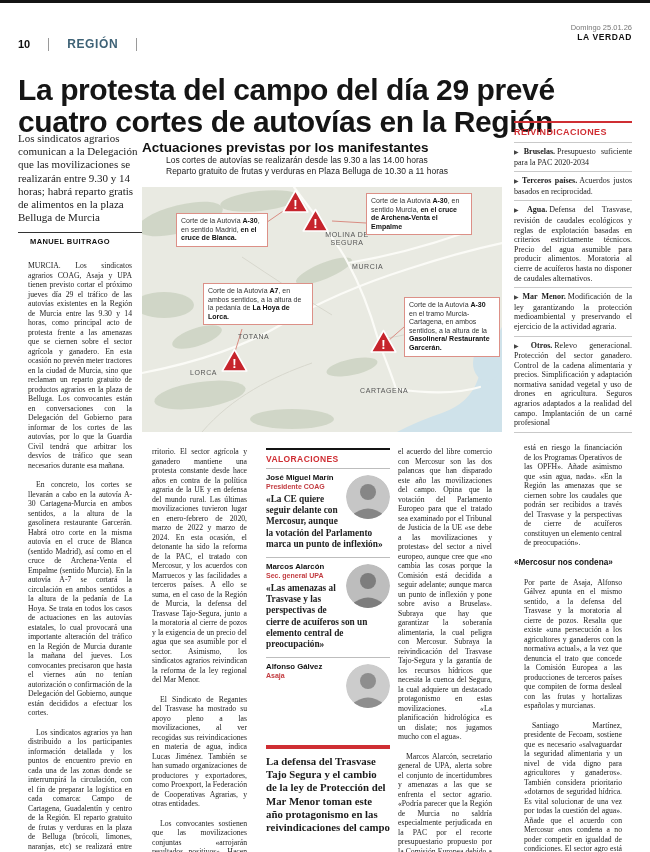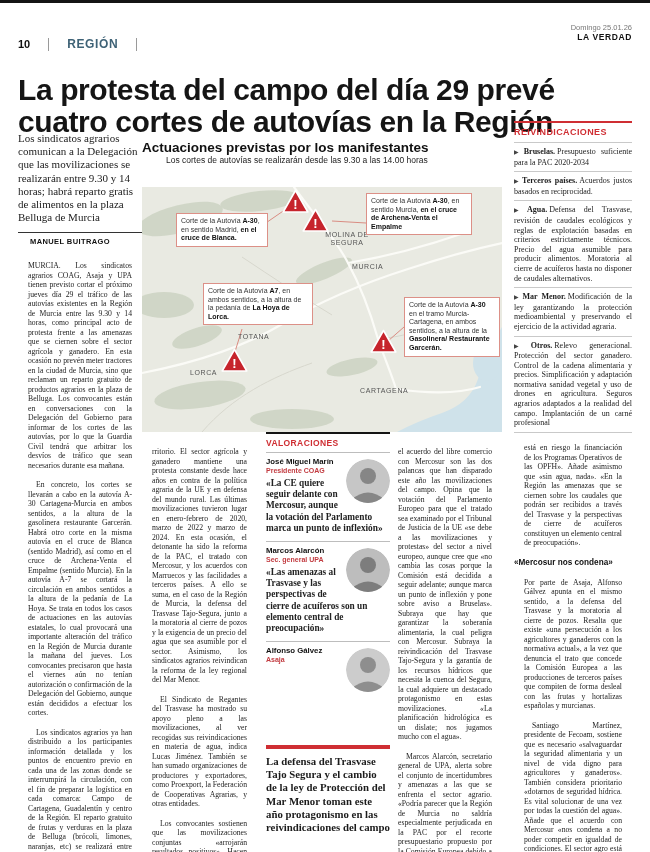--- a/index.html
+++ b/index.html
@@ -47,21 +47,21 @@
   
   .sidebar{left:514px;top:121px;width:118px;font-family:"Liberation Sans",sans-serif;}
   .sb-redrule{height:2px;background:#cf2e33;}
   .sb-title{font-weight:800;font-size:9px;letter-spacing:.4px;color:#cf2e33;margin:4px 0 5px;}
   .sb-item{border-top:1px solid #c9c9c9;padding:4px 0;font-family:"Liberation Serif",serif;
            font-size:8px;line-height:9.6px;text-align:justify;color:#1c1c1c;}
   .sb-item .arrow{font-size:6px;color:#444;margin-right:2px;}
   .sb-item b{margin-right:2px;}
   .sb-endrule{border-top:1px solid #c9c9c9;height:0;}
   
-  .val-box{left:266px;top:432px;width:124px;font-family:"Liberation Sans",sans-serif;}
+  .val-box{left:266px;top:448px;width:124px;font-family:"Liberation Sans",sans-serif;}
   .val-blackrule{height:2px;background:#141414;}
   .val-title{font-weight:800;font-size:8.5px;letter-spacing:.4px;color:#cf2e33;margin:4px 0 4px;}
   .val-entry{border-top:1px solid #bdbdbd;padding:4px 0 7px;overflow:hidden;}
   .val-entry .avatar{float:right;width:44px;height:44px;border-radius:50%;overflow:hidden;margin:2px 0 2px 4px;}
   .val-name{font-weight:800;font-size:7.8px;line-height:9px;color:#111;}
   .val-role{font-weight:700;font-size:7px;line-height:9px;color:#c23b40;margin-bottom:3px;}
   .val-quote{font-family:Liberation Serif, serif;font-weight:700;font-size:9.3px;line-height:11.2px;color:#222;}
   
   .pull-quote{left:266px;top:745px;width:124px;}
   .pq-bar{height:4px;background:#cf2e33;margin-bottom:6px;}
@@ -95,20 +95,21 @@
   <div class="abs col col1">
     <p class="para">MURCIA. Los sindicatos agrarios COAG, Asaja y UPA tienen previsto cortar el próximo jueves día 29 el tráfico de las autovías existentes en la Región de Murcia entre las 9.30 y 14 horas, como principal acto de protesta frente a las amenazas que se ciernen sobre el sector agrícola y ganadero. En esta ocasión no prevén meter tractores en la ciudad de Murcia, sino que reclaman un reparto gratuito de productos agrarios en la plaza de Belluga. Los convocantes están en conversaciones con la Delegación del Gobierno para informar de los cortes de las autovías, por lo que la Guardia Civil tendrá que arbitrar los desvíos de tráfico que sean necesarios durante esa mañana.</p>
     <p class="para">En concreto, los cortes se llevarán a cabo en la autovía A-30 Cartagena-Murcia en ambos sentidos, a la altura de la gasolinera restaurante Garcerán. Habrá otro corte en la misma autovía en el cruce de Blanca (sentido Madrid), así como en el cruce de Archena-Venta el Empalme (sentido Murcia). En la autovía A-7 se cortará la circulación en ambos sentidos a la altura de la pedanía de La Hoya. Se trata en todos los casos de actuaciones en las autovías estatales, lo cual provocará una importante alteración del tráfico en la Región de Murcia durante la mañana del jueves. Los convocantes precisaron que hasta el viernes aún no tenían autorización o confirmación de la Delegación del Gobierno, aunque están decididos a efectuar los cortes.</p>
     <p class="para">Los sindicatos agrarios ya han distribuido a los participantes información detallada y los puntos de encuentro previo en cada una de las zonas donde se interrumpirá la circulación, con el fin de preparar la logística en cada comarca: Campo de Cartagena, Guadalentín y centro de la Región. El reparto gratuito de frutas y verduras en la plaza de Belluga (brócoli, limones, naranjas, etc) se realizará entre las 10.30 y 11 horas.</p>
     <div class="subhead">Apoyo a los regantes</div>
   </div>
 
   <div class="abs map-box">
     <p class="map-title">Actuaciones previstas por los manifestantes</p>
     <div class="map-sub">Los cortes de autovías se realizarán desde las 9.30 a las 14.00 horas</div>
+    <div class="map-sub">Reparto gratuito de frutas y verduras en Plaza Belluga de 10.30 a 11 horas</div>
 
     <div class="map-canvas">
 
       <svg class="layer" width="360" height="245" viewBox="0 0 360 245">
         <rect width="360" height="245" fill="#e9eae2"></rect>
         <g fill="#ccd3c2" opacity="0.85">
           <ellipse cx="38" cy="32" rx="44" ry="14" transform="rotate(-14 38 32)"></ellipse>
           <ellipse cx="118" cy="14" rx="40" ry="10" transform="rotate(-6 118 14)"></ellipse>
           <ellipse cx="22" cy="118" rx="30" ry="13"></ellipse>
           <ellipse cx="55" cy="150" rx="26" ry="9" transform="rotate(-18 55 150)"></ellipse>

